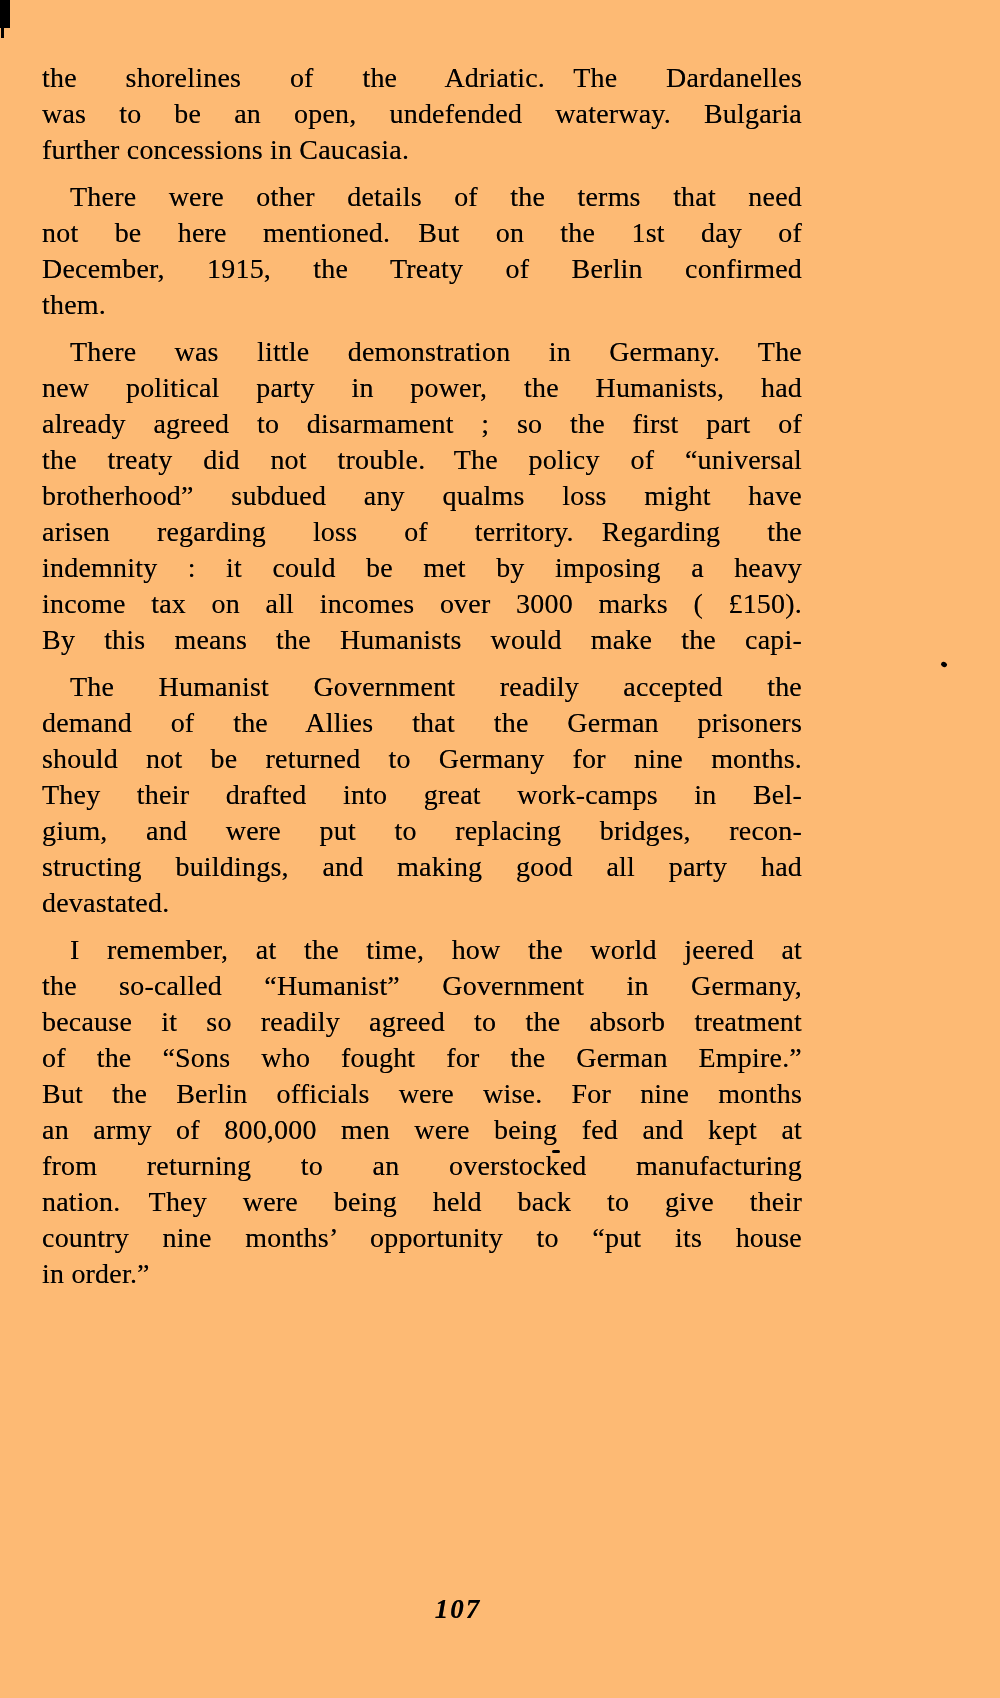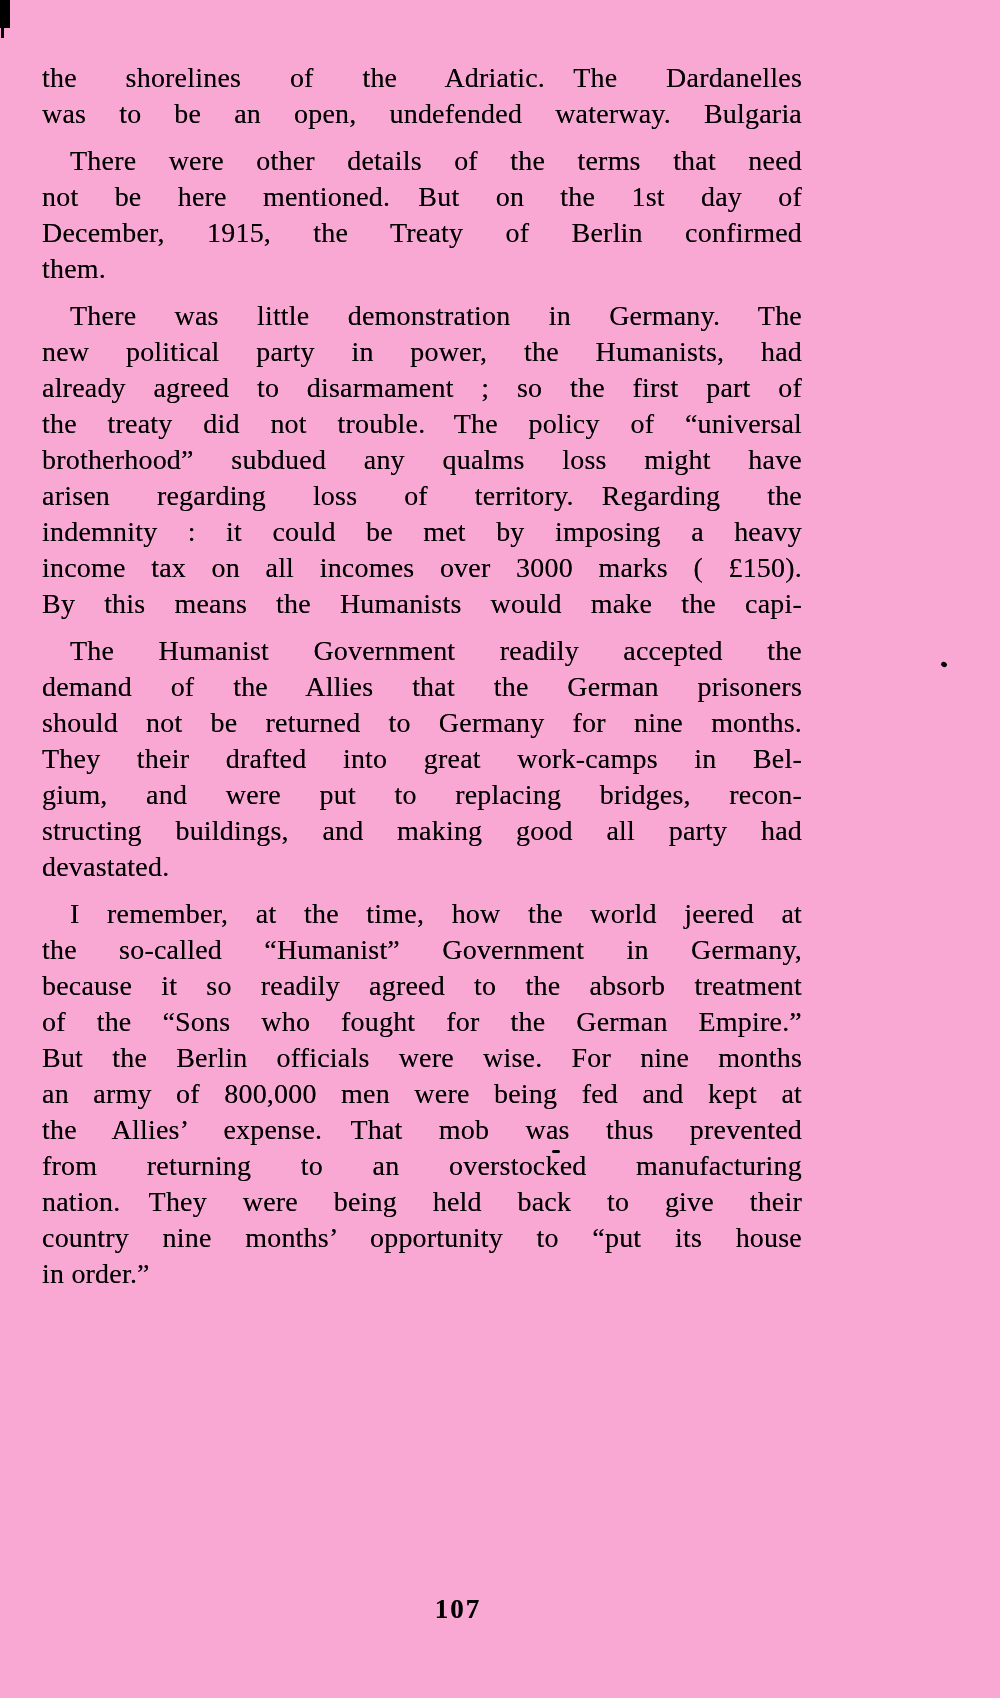--- a/index.html
+++ b/index.html
@@ -4,21 +4,21 @@
 <style>
   html, body {
     margin: 0;
     padding: 0;
     background: #ffffff;
   }
   .page {
     position: relative;
     width: 1000px;
     height: 1698px;
-    background: #f9a8d4;
+    background: #fdba74;
     overflow: hidden;
     font-family: "Liberation Serif", serif;
     color: #000000;
   }
   .page-text {
     position: absolute;
     left: 42px;
     top: 60px;
     width: 760px;
     font-size: 28px;
@@ -39,20 +39,21 @@
     position: absolute;
     left: 42px;
     top: 1594px;
     width: 760px;
     text-align: center;
     transform: translateX(36px);
     font-size: 27px;
     font-weight: bold;
     letter-spacing: 2px;
     text-shadow: 0 0 0.6px rgba(0,0,0,0.55);
+    font-style: italic;
   }
   
   .corner-mark {
     position: absolute; left: 0; top: 0;
     width: 10px; height: 28px; background: #000;
   }
   .corner-tail {
     position: absolute; left: 1px; top: 27px;
     width: 3px; height: 11px; background: #000;
   }
@@ -74,20 +75,21 @@
 <div class="page">
   <div class="corner-mark"></div>
   <div class="corner-tail"></div>
   <div class="speck-right"></div>
   <div class="speck-wise"></div>
 
   <main class="page-text">
     <div class="paragraph">
         <div class="line">the shorelines of the Adriatic. The Dardanelles</div>
         <div class="line">was to be an open, undefended waterway. Bulgaria</div>
+        <div class="line last">further concessions in Caucasia.</div>
       </div>
     <div class="paragraph">
         <div class="line indent">There were other details of the terms that need</div>
         <div class="line">not be here mentioned. But on the 1st day of</div>
         <div class="line">December, 1915, the Treaty of Berlin confirmed</div>
         <div class="line last">them.</div>
       </div>
     <div class="paragraph">
         <div class="line indent">There was little demonstration in Germany. The</div>
         <div class="line">new political party in power, the Humanists, had</div>
@@ -108,21 +110,20 @@
         <div class="line">structing buildings, and making good all party had</div>
         <div class="line last">devastated.</div>
       </div>
     <div class="paragraph">
         <div class="line indent">I remember, at the time, how the world jeered at</div>
         <div class="line">the so-called “Humanist” Government in Germany,</div>
         <div class="line">because it so readily agreed to the absorb treatment</div>
         <div class="line">of the “Sons who fought for the German Empire.”</div>
         <div class="line">But the Berlin officials were wise. For nine months</div>
         <div class="line">an army of 800,000 men were being fed and kept at</div>
-        <div class="line">the Allies’ expense. That mob was thus prevented</div>
         <div class="line">from returning to an overstocked manufacturing</div>
         <div class="line">nation. They were being held back to give their</div>
         <div class="line">country nine months’ opportunity to “put its house</div>
         <div class="line last">in order.”</div>
       </div>
   </main>
 
   <div class="page-number">107</div>
 </div>
 

